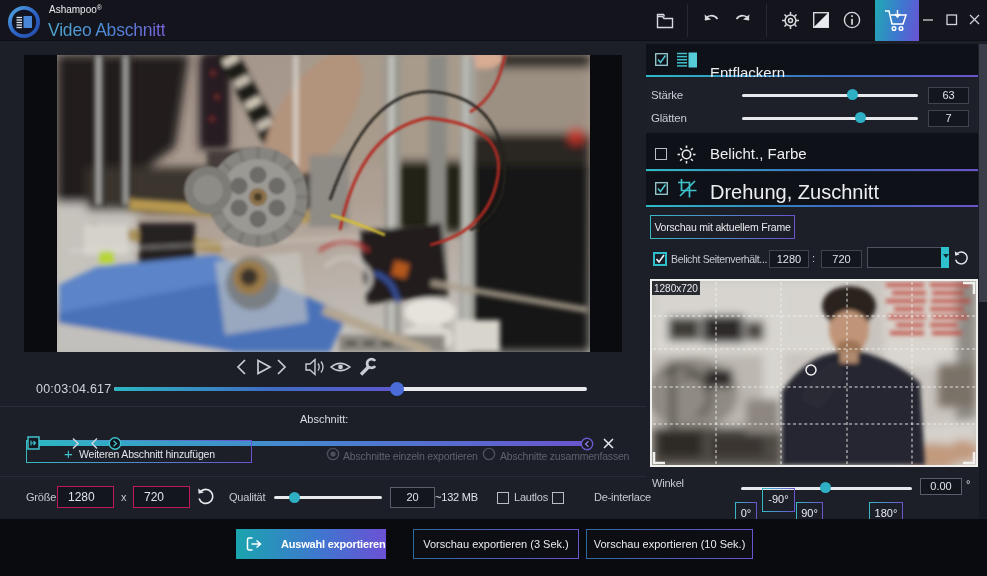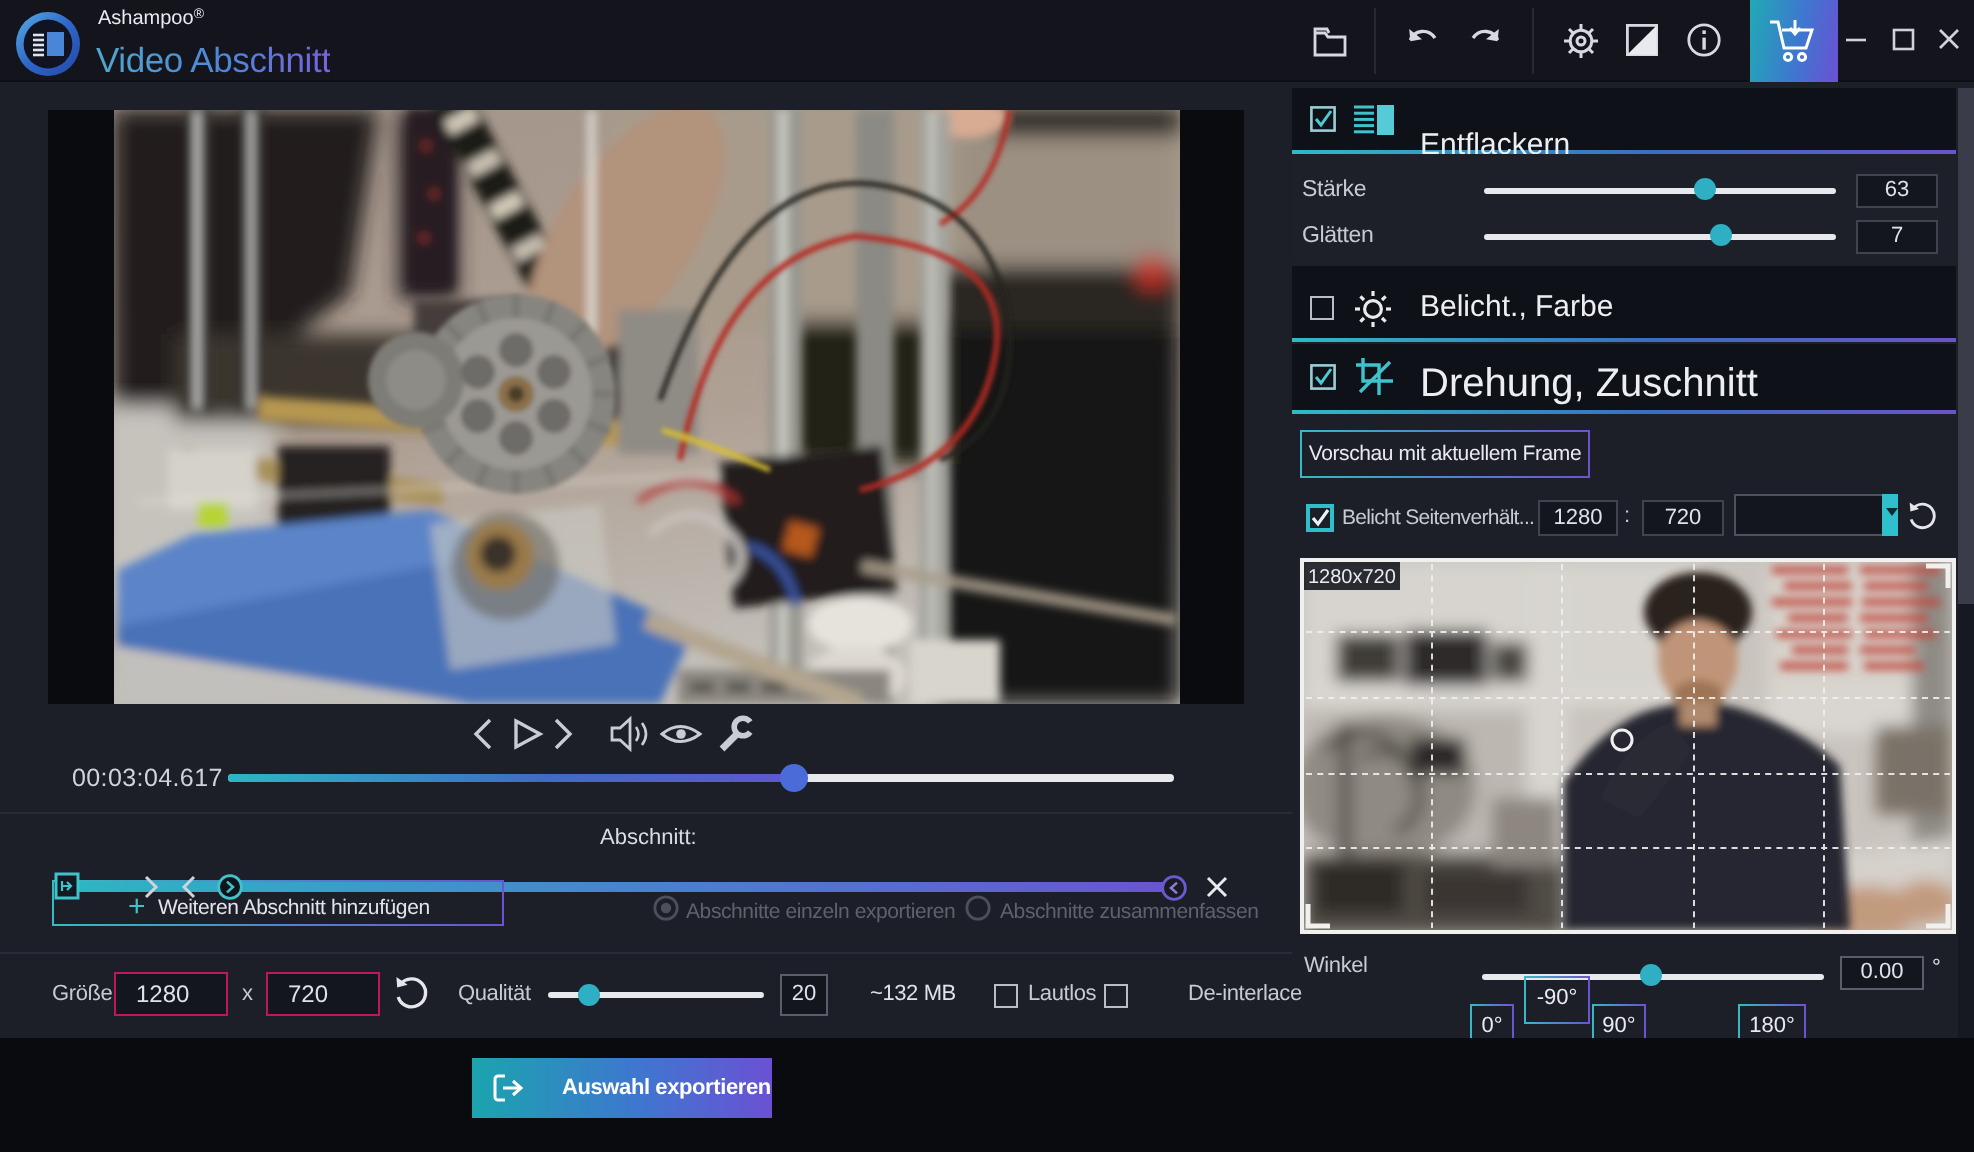--- a/index.html
+++ b/index.html
@@ -298,21 +298,21 @@
   <div class="vbox" style="left:57px;top:486px;width:57px;height:22px;line-height:20px;text-align:left;padding-left:10px;font-size:12px;">1280</div>
   <div class="abs lbl" style="left:121px;top:491px;">x</div>
   <div class="vbox" style="left:133px;top:486px;width:57px;height:22px;line-height:20px;text-align:left;padding-left:10px;font-size:12px;">720</div>
   <svg class="abs" style="left:196px;top:487px" width="19" height="19" viewBox="0 0 19 19">
     <path d="M4.2 5.2 A7 7 0 1 1 3.1 11.5" fill="none" stroke="#e4e6ea" stroke-width="1.7"></path>
     <path d="M2.2 1.5 L2.6 6.8 L7.8 5.4 Z" fill="#e4e6ea"></path>
   </svg>
   <div class="abs lbl" style="left:229px;top:491px;">Qualität</div>
   <div class="track" style="left:274px;top:496px;width:108px;"></div>
   <div class="knob" style="left:289px;top:492px;"></div>
-  <div class="vbox" style="left:390px;top:487px;width:24px;height:21px;line-height:19px;border-color:#5a5e6a;">20</div>
+  <div class="vbox" style="left:390px;top:487px;width:45px;height:21px;line-height:19px;border-color:#5a5e6a;">20</div>
   <div class="abs lbl" style="left:435px;top:491px;color:#dfe2e8;">~132 MB</div>
   <div class="cb" style="left:497px;top:492px;"></div>
   <div class="abs lbl" style="left:514px;top:491px;">Lautlos</div>
   <div class="cb" style="left:552px;top:492px;"></div>
   <div class="abs lbl" style="left:594px;top:491px;">De-interlace</div>
 
   <div class="hdr" style="top:44px;height:31px;"></div>
   <div class="gline" style="top:75px;"></div>
   <svg class="abs" style="left:655px;top:53px" width="13" height="13" viewBox="0 0 13 13">
     <rect x="0.7" y="0.7" width="11.6" height="11.6" fill="none" stroke="#9ccdd4" stroke-width="1.3"></rect>
@@ -491,14 +491,16 @@
   <div class="abs" style="left:979px;top:44px;width:8px;height:475px;background:#171922;"></div>
   <div class="abs" style="left:979px;top:44px;width:8px;height:258px;background:#3a3d49;"></div>
 
   <div class="abs" style="left:0;top:519px;width:987px;height:57px;background:#0a0b0f;"></div>
   <div class="abs" style="left:236px;top:529px;width:150px;height:30px;background:linear-gradient(90deg,#1ba4ae,#3e77cf 55%,#6b51d4);"></div>
   <svg class="abs" style="left:246px;top:536px" width="16" height="16" viewBox="0 0 16 16">
     <path d="M6.5 2 h-3.5 a1.5 1.5 0 0 0 -1.5 1.5 v9 a1.5 1.5 0 0 0 1.5 1.5 h3.5" fill="none" stroke="#fff" stroke-width="1.5"></path>
     <path d="M5.5 8 h8.5 M10.5 4.5 L14.5 8 L10.5 11.5" fill="none" stroke="#fff" stroke-width="1.5"></path>
   </svg>
   <div class="abs" style="left:281px;top:538px;color:#fff;font-size:11px;font-weight:bold;letter-spacing:-0.2px;">Auswahl exportieren</div>
+  <div class="abs" style="left:413px;top:529px;width:166px;height:30px;background:#0d0e13;border:1px solid;border-image:linear-gradient(90deg,#2e6a9e,#6a54cf) 1;color:#e8eaee;font-size:11px;line-height:28px;text-align:center;">Vorschau exportieren (3 Sek.)</div>
+  <div class="abs" style="left:586px;top:529px;width:167px;height:30px;background:#0d0e13;border:1px solid;border-image:linear-gradient(90deg,#2e6a9e,#6a54cf) 1;color:#e8eaee;font-size:11px;line-height:28px;text-align:center;">Vorschau exportieren (10 Sek.)</div>
 
 </div>
 
 </body></html>

